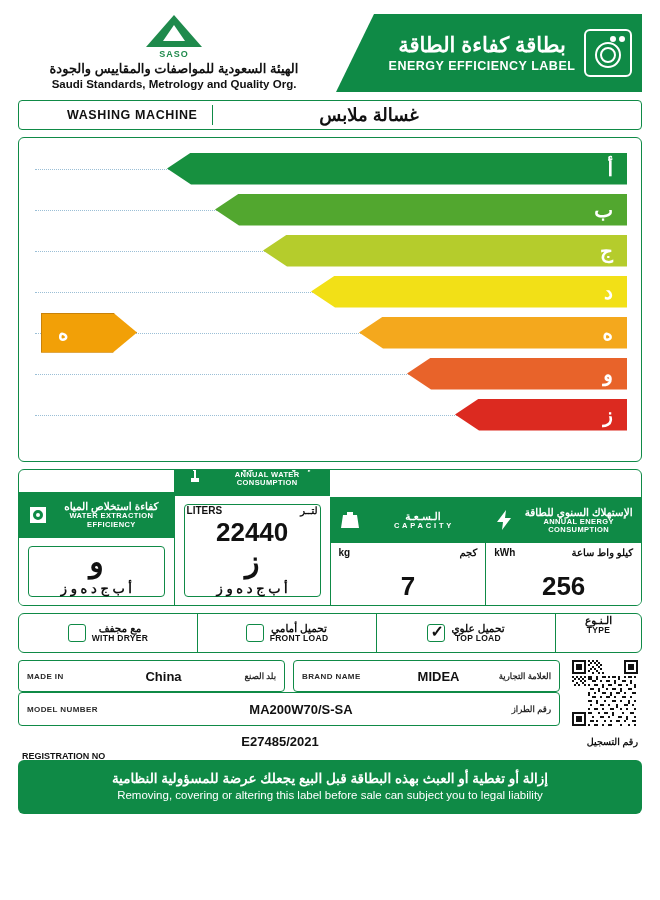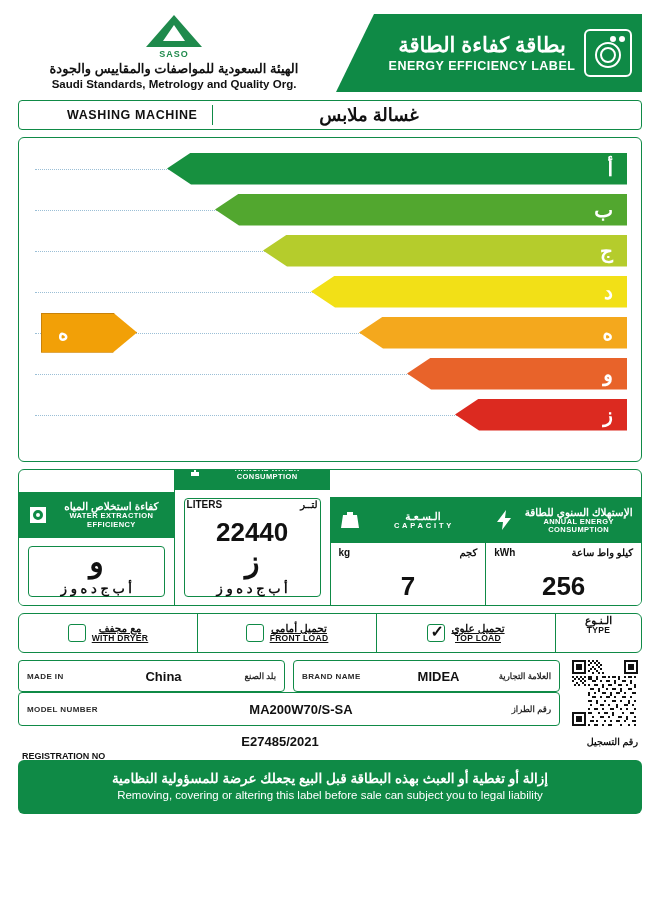--- a/index.html
+++ b/index.html
@@ -298,21 +298,21 @@
     font-size: 10px;
     font-weight: bold;
     color: #111;
     padding: 0 2px;
   }
   .big-val {
     font-size: 26px;
     font-weight: bold;
     color: #111;
     line-height: 1.1;
-    margin-top: 8px;
+    margin-top: 2px;
   }
   .big-letter {
     font-size: 30px;
     font-weight: bold;
     color: #111;
     line-height: 1;
     direction: rtl;
   }
   .grade-strip {
     font-size: 13px;
@@ -361,21 +361,21 @@
     flex: 0 0 auto;
   }
   .cb.checked:after {
     content: "✓";
     position: absolute;
     left: 2px; top: -3px;
     font-size: 16px;
     font-weight: bold;
     color: #111;
   }
-  .type-opt .tt { line-height: 1.15; text-align: center; text-decoration: underline; }
+  .type-opt .tt { line-height: 1.15; text-align: center; }
   .tt-ar { font-size: 10.5px; font-weight: bold; direction: rtl; }
   .tt-en { font-size: 8.5px; font-weight: bold; letter-spacing: .3px; }
   .type-last {
     flex: 0 0 86px;
     display: flex;
     align-items: center;
     flex-direction: column;
     border-left: 1.5px solid #0f8a46;
     line-height: 1.15;
   }

